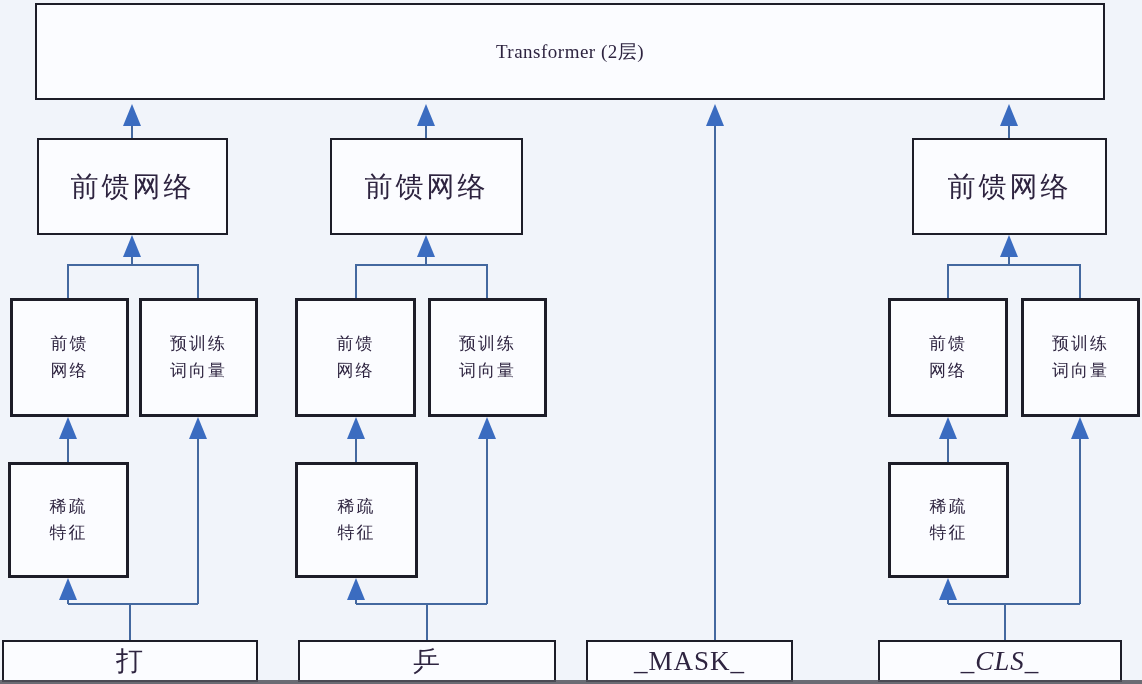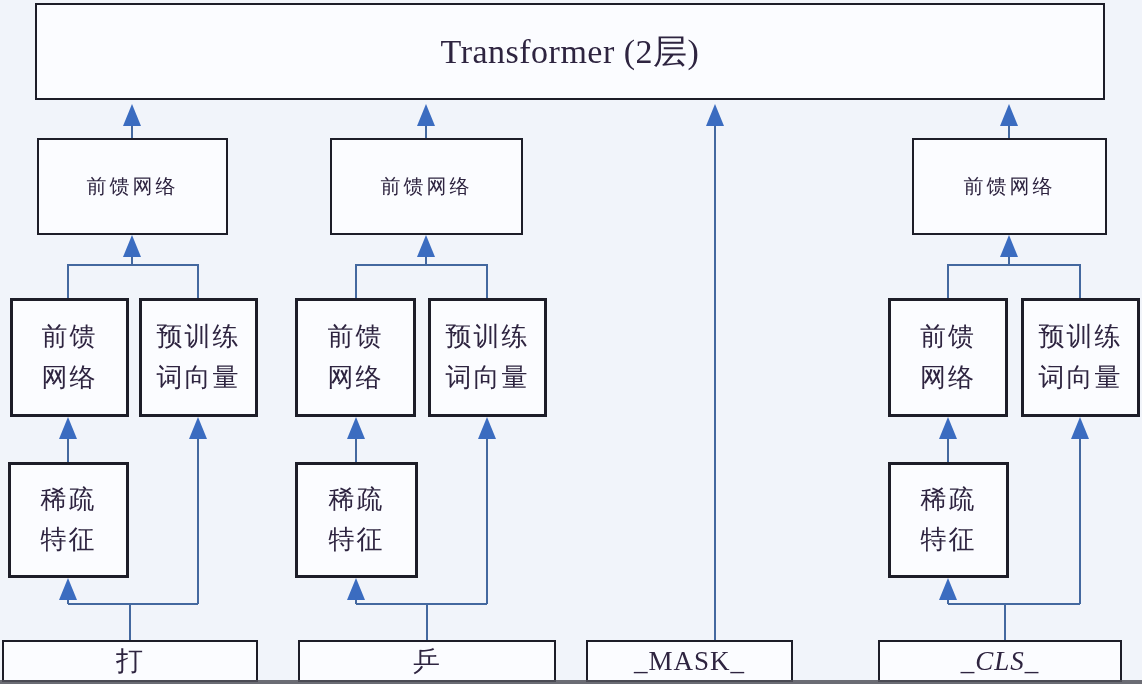--- a/index.html
+++ b/index.html
@@ -20,23 +20,23 @@
     box-sizing: border-box;
     background: var(--box-bg, #fbfcff);
     border: 2px solid var(--box-border, #1d1d28);
     display: flex;
     align-items: center;
     justify-content: center;
     text-align: center;
   }
   .box.thick { border-width: 3px; }
   .lbl { white-space: pre-line; }
-  .transformer-lbl { font-size: 34px; letter-spacing: 0.5px; }
-  .ffn-lbl { font-size: 20px; letter-spacing: 3px; }
-  .two-lbl { font-size: 26px; letter-spacing: 2px; line-height: 1.55; }
+  .transformer-lbl { font-size: 19px; letter-spacing: 0.5px; }
+  .ffn-lbl { font-size: 28px; letter-spacing: 3px; }
+  .two-lbl { font-size: 17px; letter-spacing: 2px; line-height: 1.55; }
   .in-lbl { font-size: 27px; letter-spacing: 1px; }
   svg.connectors {
     position: absolute;
     left: 0; top: 0;
     width: 1142px; height: 684px;
     pointer-events: none;
   }
   .cline { stroke: var(--line-blue, #44689f); stroke-width: 2; fill: none; }
   .ahead { fill: var(--arrow-blue, #3b6cc0); stroke: none; }
   .bottom-band {

